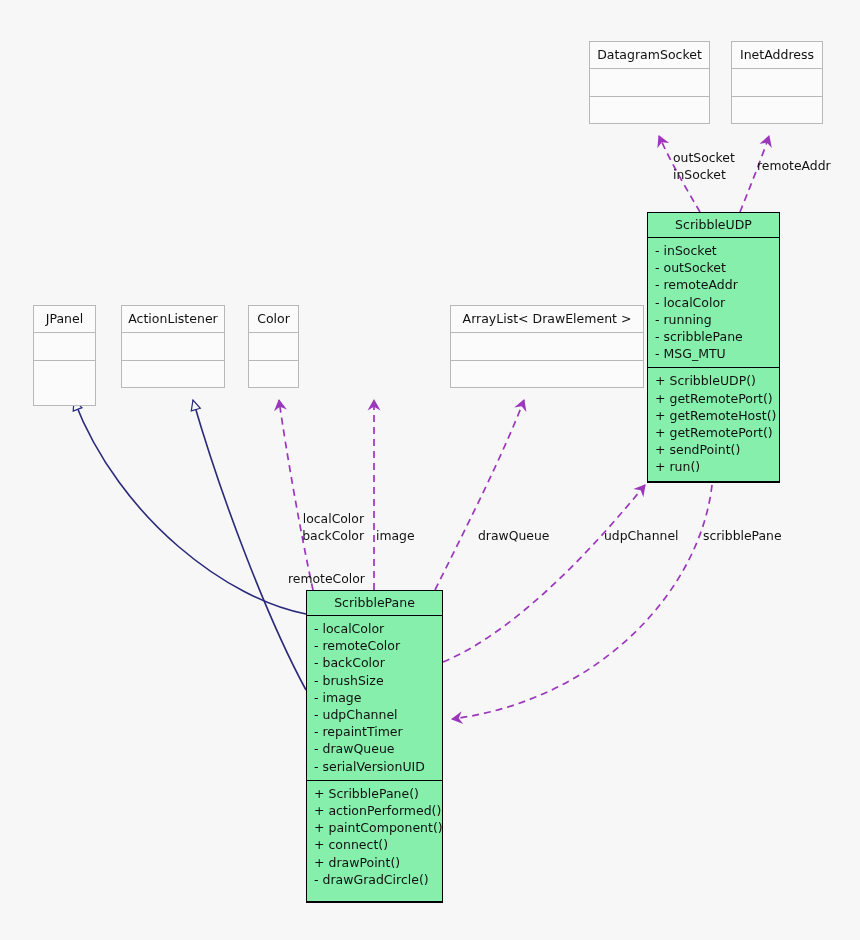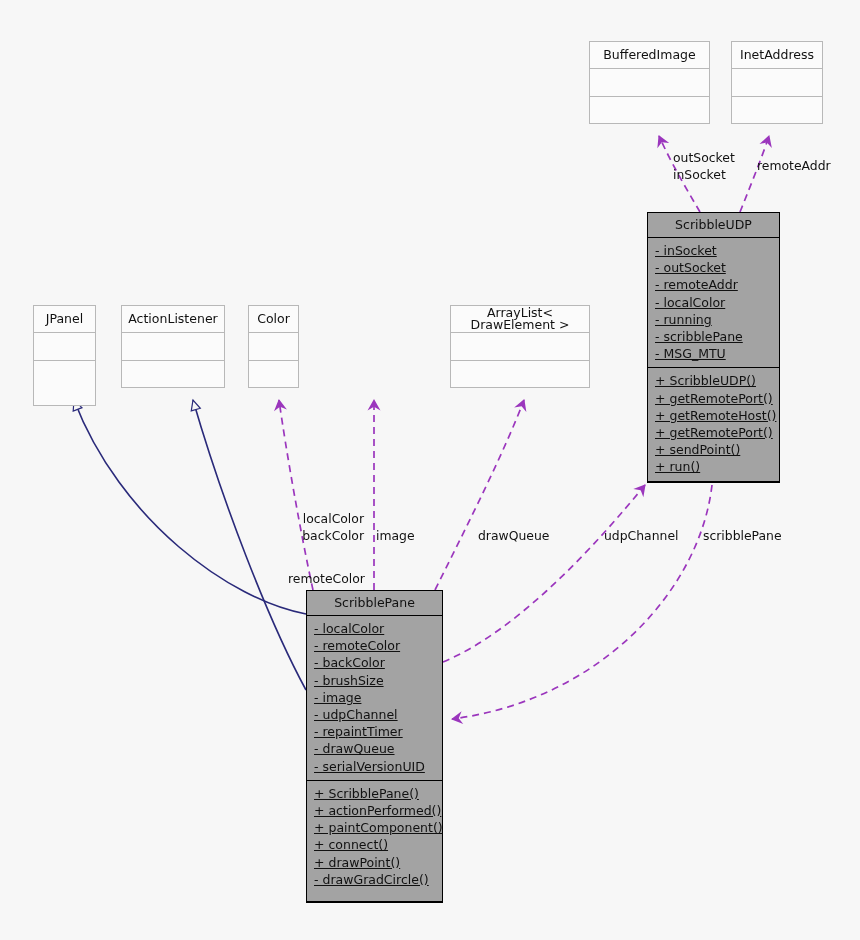--- a/index.html
+++ b/index.html
@@ -16,21 +16,21 @@
 
   
   .umlbox{
     position:absolute;
     box-sizing:border-box;
     background:#fbfbfb;
     border:1px solid #b8b8b8;
     display:flex;flex-direction:column;
   }
   .umlbox.focus{
-    background:#a3a3a3;
+    background:#86efac;
     border:1px solid #000000;
   }
   .sec{
     box-sizing:border-box;
     border-bottom:1px solid #b8b8b8;
   }
   .umlbox.focus .sec{border-bottom:1px solid #000000;}
   .sec:last-child{border-bottom:none;}
 
   .title{
@@ -41,21 +41,21 @@
     display:flex;align-items:center;justify-content:center;
   }
   .empty-sec{}
 
   .members{
     padding:4px 7px 5px 7px;
     font-size:12.5px;
     color:#111;
     line-height:17.2px;
   }
-  .members .m{white-space:nowrap;text-decoration:underline;}
+  .members .m{white-space:nowrap;}
 
   
   .elabel{
     position:absolute;
     font-size:12.4px;
     color:#111;
     white-space:nowrap;
     line-height:16px;
   }
   .elabel.r{text-align:right;}
@@ -88,21 +88,21 @@
     <path d="M 374,590 L 374,400" fill="none" stroke="#9b36bd" stroke-width="1.7" stroke-dasharray="7,5" marker-end="url(#openArrow)"></path>
 
     <path d="M 435,590 C 470,520 505,450 524,400" fill="none" stroke="#9b36bd" stroke-width="1.7" stroke-dasharray="7,5" marker-end="url(#openArrow)"></path>
 
     <path d="M 443,662 C 520,630 600,540 645,485" fill="none" stroke="#9b36bd" stroke-width="1.7" stroke-dasharray="7,5" marker-end="url(#openArrow)"></path>
 
     <path d="M 712,485 C 700,590 600,700 452,719" fill="none" stroke="#9b36bd" stroke-width="1.7" stroke-dasharray="7,5" marker-end="url(#openArrow)"></path>
   </svg>
 
   <div class="umlbox" style="left:589px;top:41px;width:121px;height:83px;">
-    <div class="sec title" style="height:27px;">BufferedImage</div>
+    <div class="sec title" style="height:27px;">DatagramSocket</div>
     <div class="sec empty-sec" style="height:28px;"></div>
     <div class="sec empty-sec" style="flex:1;"></div>
   </div>
 
   <div class="umlbox" style="left:731px;top:41px;width:92px;height:83px;">
     <div class="sec title" style="height:27px;">InetAddress</div>
     <div class="sec empty-sec" style="height:28px;"></div>
     <div class="sec empty-sec" style="flex:1;"></div>
   </div>
 
@@ -139,21 +139,21 @@
     <div class="sec empty-sec" style="flex:1;"></div>
   </div>
 
   <div class="umlbox" style="left:248px;top:305px;width:51px;height:83px;">
     <div class="sec title" style="height:27px;">Color</div>
     <div class="sec empty-sec" style="height:28px;"></div>
     <div class="sec empty-sec" style="flex:1;"></div>
   </div>
 
 
-  <div class="umlbox" style="left:450px;top:305px;width:140px;height:83px;">
+  <div class="umlbox" style="left:450px;top:305px;width:194px;height:83px;">
     <div class="sec title" style="height:27px;">ArrayList&lt; DrawElement &gt;</div>
     <div class="sec empty-sec" style="height:28px;"></div>
     <div class="sec empty-sec" style="flex:1;"></div>
   </div>
 
   <div class="umlbox focus" style="left:306px;top:590px;width:137px;height:313px;">
     <div class="sec title" style="height:25px;">ScribblePane</div>
     <div class="sec members">
       <div class="m">- localColor</div>
       <div class="m">- remoteColor</div>

